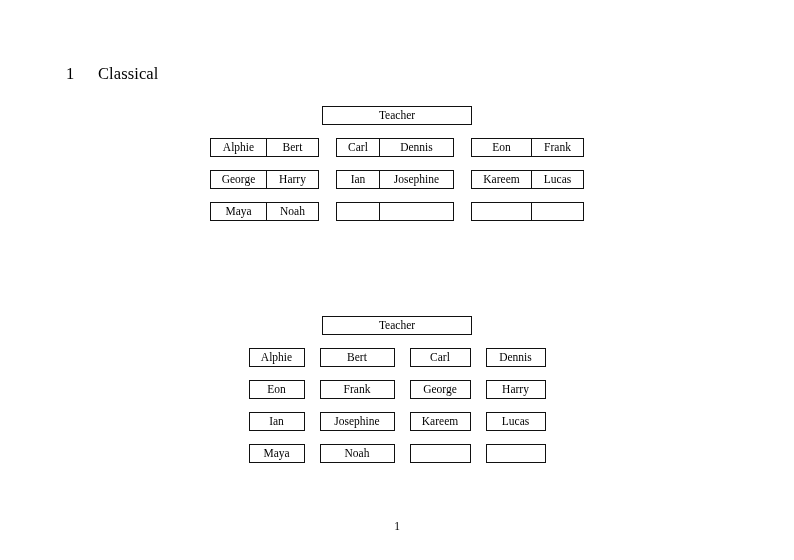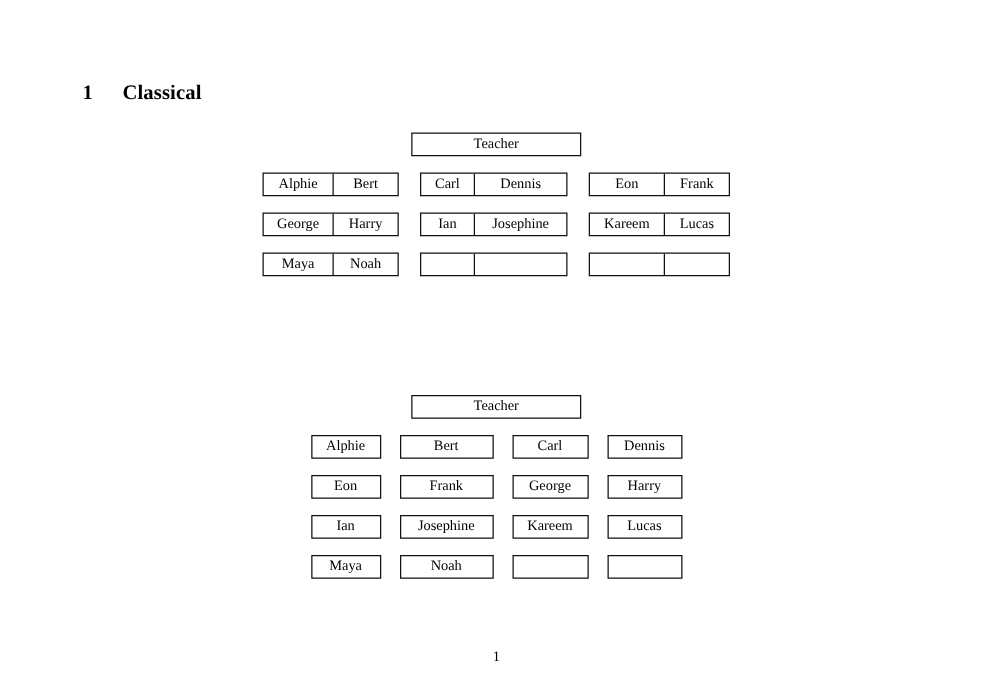--- a/index.html
+++ b/index.html
@@ -20,21 +20,21 @@
 
   .page {
     position: absolute;
     inset: 0;
   }
 
   
   .section-heading {
     position: absolute;
     left: 66px;
-    font-weight: bold;
+    font-weight: normal;
     font-size: 16.5px;
     letter-spacing: 0.1px;
     white-space: nowrap;
   }
   .section-heading .sec-num {
     display: inline-block;
     width: 32px;
   }
   #heading-classical   { top: 64px; }
   #heading-distributed { top: 275px; }
@@ -59,21 +59,21 @@
     height: 19px;
     line-height: 17px;
     text-align: center;
     font-size: 11.5px;
     background: #ffffff;
     white-space: nowrap;
     overflow: hidden;
   }
 
   .teacher-box {
-    width: 136px;
+    width: 150px;
   }
 
   
   .classical-groups {
     display: flex;
     justify-content: center;
     margin-top: 13px;
   }
   .group {
     display: flex;

